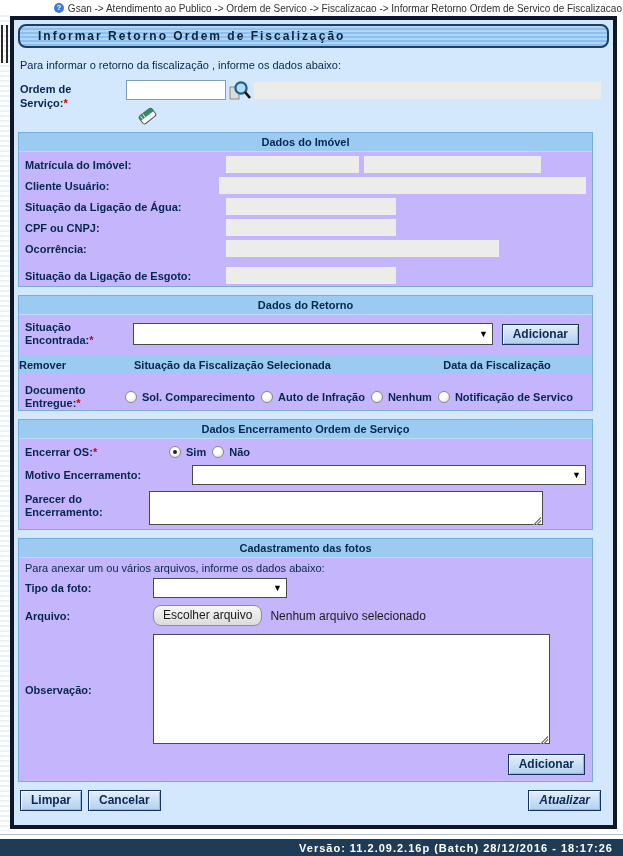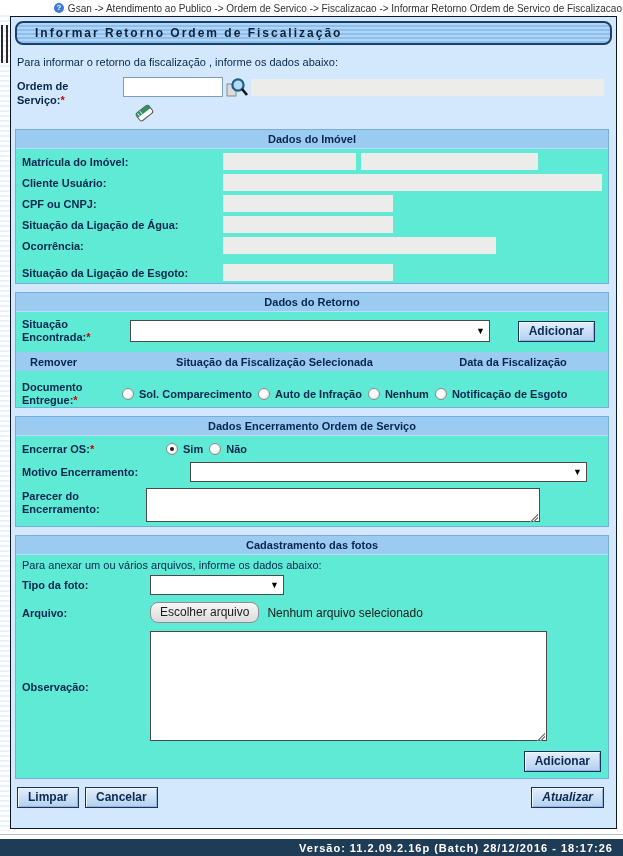--- a/index.html
+++ b/index.html
@@ -15,38 +15,38 @@
   .bc-text { font-size:10px; color:#333; white-space:nowrap; }
   .help-ico { width:10px; height:10px; border-radius:50%; background:#3a7bd5;
     color:#fff; font-size:8px; font-weight:bold; line-height:10px; text-align:center; flex:0 0 auto; }
   
   .gutter { position:absolute; left:0; top:15px; width:10px; height:816px;
     background:repeating-linear-gradient(180deg,#eaf2fb 0 2px,#ffffff 2px 5px); }
   .gutter-line-a, .gutter-line-b { position:absolute; width:2px; height:38px; top:10px; background:#2a2a2a; }
   .gutter-line-a { left:1px; } .gutter-line-b { left:6px; }
   
   .frame { position:absolute; left:10px; top:16px; width:607px; height:813px;
-    background:#d3e8fc; border:1px solid #0f172a; padding:4px; overflow:hidden; }
+    background:#d3e8fc; border:4px solid #0f172a; padding:4px; overflow:hidden; }
   
   .title-bar { height:24px; border:2px solid #1c3f66; border-radius:8px;
     background:repeating-linear-gradient(180deg,#b2d5f5 0 2px,#8cbeee 2px 4px);
     display:flex; align-items:center; padding-left:18px; }
   .title-bar span { font-size:12px; font-weight:bold; letter-spacing:2px; color:#0e2238; }
   .intro { margin:11px 2px 9px 2px; font-size:11px; }
   
   .os-row { display:flex; align-items:flex-start; margin:0 2px; position:relative; height:52px; }
   .os-lbl { width:106px; font-weight:bold; line-height:14px; padding-top:2px; }
   .req { color:#cc0000; }
   .os-input { width:100px; height:20px; border:1px solid #7f9db9; background:#fff; font-size:11px; padding:0 3px; }
   .ico-btn { margin-left:3px; width:22px; height:22px; display:inline-block; }
   .ro { background:#ececea; height:17px; }
   .os-ro { flex:1; margin:2px 6px 0 3px; }
   .eraser-wrap { position:absolute; left:116px; top:24px; width:24px; height:24px; }
   
-  .panel { border:1px solid #76ace0; background:#5eead4; margin:0 3px 8px 0; }
+  .panel { border:1px solid #76ace0; background:#c4b5fd; margin:0 16px 8px 0; }
   .panel-header { height:19px; line-height:19px; background:#9ccbf2; text-align:center;
     font-weight:bold; font-size:11px; color:#06264e; border-bottom:1px solid #bddcf7; }
   .prow { display:flex; align-items:center; padding:0 6px; margin-top:4px; }
   .prow:last-child { padding-bottom:2px; }
   .lbl { font-weight:bold; font-size:11px; color:#06264e; }
   .lbl2 { line-height:13px; }
   .lc201 { width:201px; } .lc108 { width:108px; } .lc92 { width:92px; } .lc124 { width:124px; } .lc128 { width:128px; }
   .f-mat1{width:133px;} .f-mat2{width:177px; margin-left:5px;} .f-cli{width:380px;}
   .f-cpf{width:170px;} .f-oco{width:273px;}
   .pb6 { padding-bottom:6px; }
@@ -59,22 +59,22 @@
   .sel-tipo { width:134px; height:20px; }
   
   .btn { display:inline-block; background:linear-gradient(180deg,#e3eefb,#b3d0ef);
     border:1px solid #16335c; box-shadow:inset 1px 1px 0 #f2f8ff, inset -1px -1px 0 #93b6dc;
     color:#0a2a55; font-weight:bold; font-size:12px; font-family:"Liberation Sans",sans-serif;
     padding:2px 10px 3px 10px; cursor:pointer; }
   .btn-add { margin-left:auto; margin-right:7px; }
   
   .thead { display:flex; align-items:center; height:19px; background:#9ccbf2;
     margin-top:8px; font-weight:bold; }
-  .th-remover { width:115px; padding-left:14px; }
-  .th-sit { flex:1; text-align:center; }
+  .th-remover { width:115px; }
+  .th-sit { flex:1; }
   .th-data { width:190px; text-align:center; }
   
   .radio-group { display:flex; align-items:center; flex-wrap:nowrap; }
   .radio { width:12px; height:12px; border-radius:50%; border:1px solid #8a8a8a;
     background:radial-gradient(circle at 35% 30%, #ffffff 40%, #d8d8d8); flex:0 0 auto;
     margin:0 5px 0 6px; position:relative; }
   .radio.sel::after { content:""; position:absolute; left:3px; top:3px; width:4px; height:4px;
     border-radius:50%; background:#222; }
   .rlbl { font-weight:bold; white-space:nowrap; }
   .doc-row { margin:10px 6px 0 6px; padding:0; display:flex; align-items:center; }
@@ -157,25 +157,25 @@
     <div class="prow">
       <div class="lbl lc201">Matrícula do Imóvel:</div>
       <div class="ro f-mat1"></div>
       <div class="ro f-mat2"></div>
     </div>
     <div class="prow">
       <div class="lbl lc201">Cliente Usuário:</div>
       <div class="ro f-cli"></div>
     </div>
     <div class="prow">
+      <div class="lbl lc201">Situação da Ligação de Água:</div>
+      <div class="ro f-cpf"></div>
+    </div>
+    <div class="prow">
       <div class="lbl lc201">CPF ou CNPJ:</div>
-      <div class="ro f-cpf"></div>
-    </div>
-    <div class="prow">
-      <div class="lbl lc201">Situação da Ligação de Água:</div>
       <div class="ro f-cpf"></div>
     </div>
     <div class="prow pb6">
       <div class="lbl lc201">Ocorrência:</div>
       <div class="ro f-oco"></div>
     </div>
     <div class="prow">
       <div class="lbl lc201">Situação da Ligação de Esgoto:</div>
       <div class="ro f-cpf"></div>
     </div>
@@ -205,21 +205,21 @@
         <span>Entregue:</span><span class="req">*</span>
       </div>
       <div class="radio-group">
         <span class="radio"></span>
         <span class="rlbl">Sol. Comparecimento</span>
         <span class="radio"></span>
         <span class="rlbl">Auto de Infração</span>
         <span class="radio"></span>
         <span class="rlbl">Nenhum</span>
         <span class="radio"></span>
-        <span class="rlbl">Notificação de Esgoto</span>
+        <span class="rlbl">Notificação de Servico</span>
       </div>
     </div>
   </div>
 
   <div class="panel">
     <div class="panel-header">Dados Encerramento Ordem de Serviço</div>
     <div class="prow" style="margin-top:7px;">
       <div class="lbl lc124">
         <span>Encerrar OS:</span><span class="req">*</span>
       </div>

